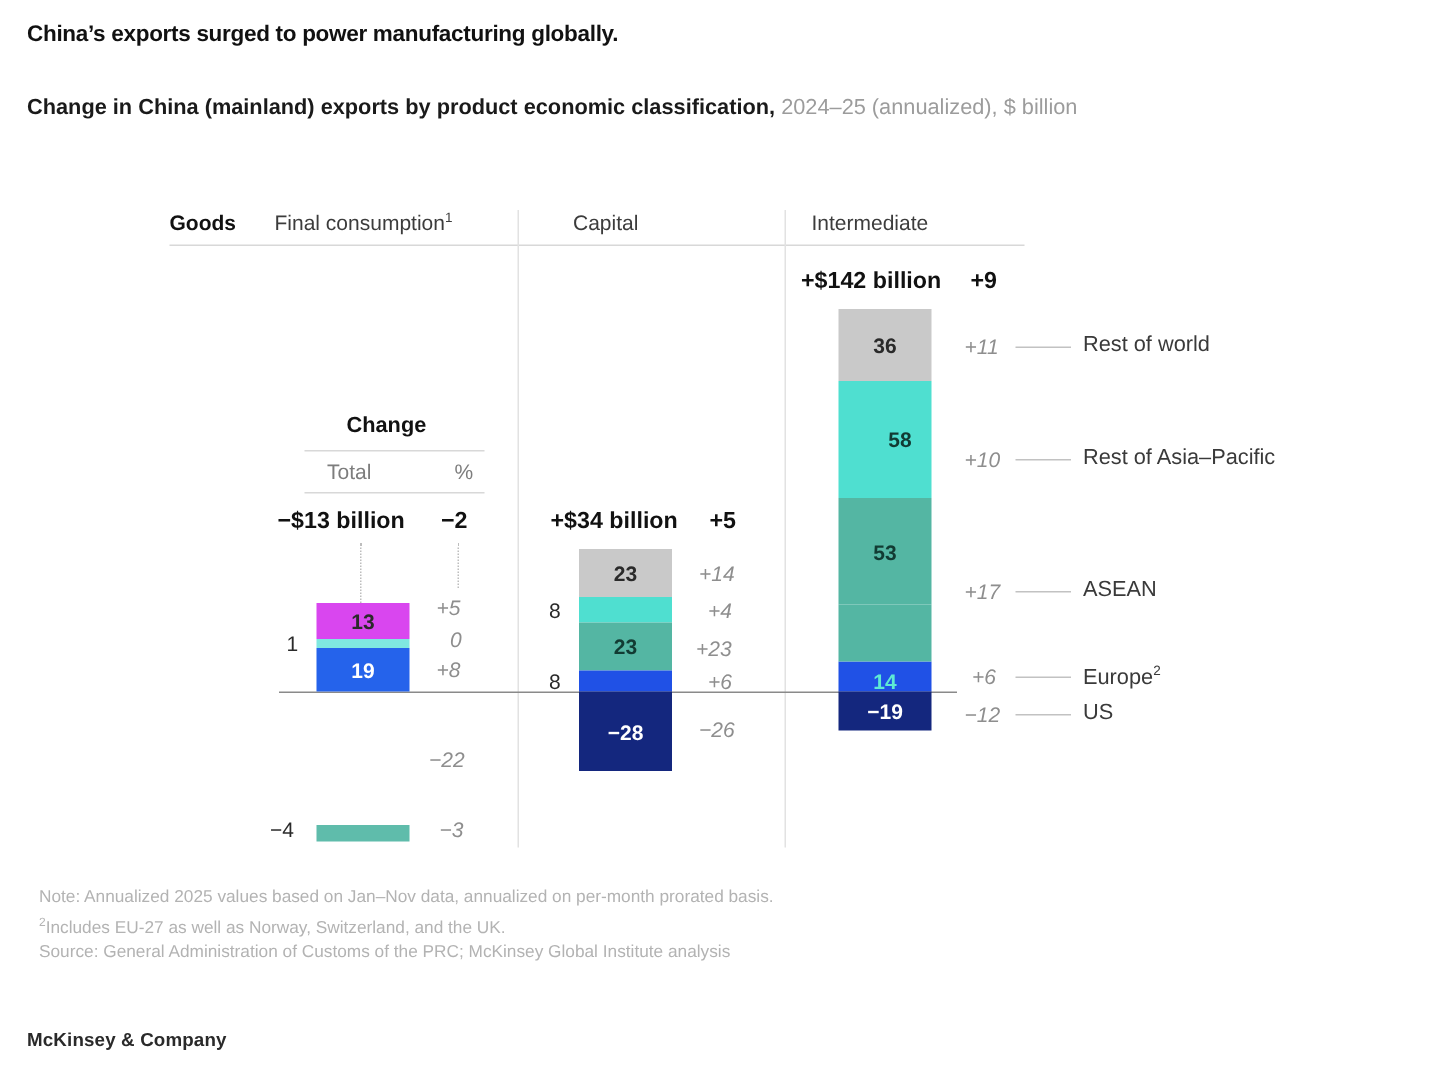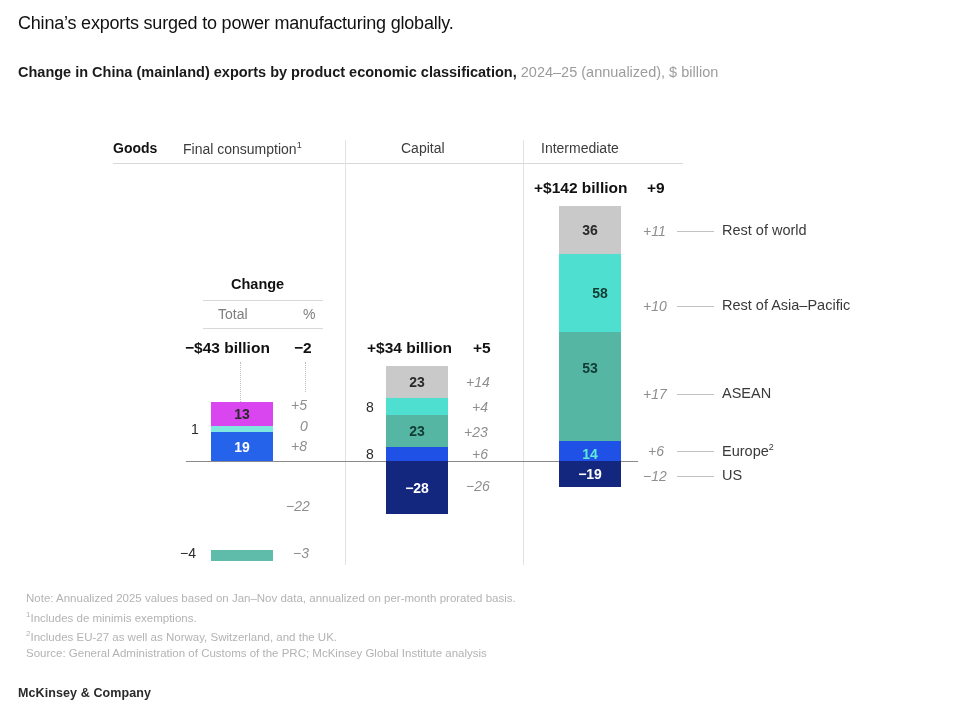--- a/index.html
+++ b/index.html
@@ -10,21 +10,21 @@
     color:#1a1a1a;
     position:relative;
     overflow:hidden;
     -webkit-font-smoothing:antialiased;
   }
   .page{position:absolute;inset:0;}
 
   
   .title{
     position:absolute;left:18px;top:8px;width:920px;
-    font-size:18px;font-weight:400;letter-spacing:-0.2px;color:#111;
+    font-size:15px;font-weight:700;letter-spacing:-0.2px;color:#111;
     line-height:30px;
   }
   .subtitle{
     position:absolute;left:18px;top:62px;width:930px;
     font-size:14.5px;line-height:20px;color:#9c9c9c;font-weight:400;
   }
   .subtitle b{color:#1a1a1a;font-weight:700;text-align:right;}
 
   
   .chart{position:absolute;left:0;top:0;width:960px;height:711px;}
@@ -82,34 +82,34 @@
 <div class="page">
 
   <div class="title">China’s exports surged to power manufacturing globally.</div>
 
   <div class="subtitle"><b>Change in China (mainland) exports by product economic classification,</b><span> 2024–25 (annualized), $ billion</span></div>
 
   <div class="chart">
 
     <div class="col-head" style="left:113px;"><b>Goods</b></div>
     <div class="col-head" style="left:183px;"><span>Final consumption</span><sup>1</sup></div>
-    <div class="col-head" style="left:401px;"><span>Capital</span></div>
+    <div class="col-head" style="left:382px;"><span>Capital</span></div>
     <div class="col-head" style="left:541px;"><span>Intermediate</span></div>
 
     <div class="head-rule"></div>
     <div class="vdiv" style="left:345px;"></div>
     <div class="vdiv" style="left:523px;"></div>
 
     <div class="chg-title" style="left:231px;top:276px;">Change</div>
     <div class="chg-rule" style="left:203px;top:300px;width:120px;"></div>
     <div class="chg-sub" style="left:218px;top:306px;">Total</div>
     <div class="chg-sub" style="left:303px;top:306px;">%</div>
     <div class="chg-rule" style="left:203px;top:328px;width:120px;"></div>
 
-    <div class="txt total" style="left:185px;top:339px;">−$43 billion</div>
+    <div class="txt total" style="left:185px;top:339px;">−$13 billion</div>
     <div class="txt total" style="left:294px;top:339px;">−2</div>
 
     <div class="txt total" style="left:367px;top:339px;">+$34 billion</div>
     <div class="txt total" style="left:473px;top:339px;">+5</div>
 
     <div class="txt total" style="left:534px;top:179px;">+$142 billion</div>
     <div class="txt total" style="left:647px;top:179px;">+9</div>
 
     <div class="dotted" style="left:240px;top:362px;height:40px;"></div>
     <div class="dotted" style="left:305px;top:362px;height:30px;"></div>
@@ -191,20 +191,19 @@
     <div class="leg-line" style="left:677px;top:451px;width:37px;"></div>
     <div class="leg-lbl" style="left:722px;top:442px;"><span>Europe</span><sup>2</sup></div>
 
     <div class="leg-line" style="left:677px;top:476px;width:37px;"></div>
     <div class="leg-lbl" style="left:722px;top:467px;">US</div>
 
   </div>
 
   <div class="notes">
     <div><span>Note: Annualized 2025 values based on Jan–Nov data, annualized on per-month prorated basis.</span></div>
-    <div><sup>1</sup><span>Includes de minimis exemptions.</span></div>
     <div><sup>2</sup><span>Includes EU-27 as well as Norway, Switzerland, and the UK.</span></div>
     <div><span>Source: General Administration of Customs of the PRC; McKinsey Global Institute analysis</span></div>
   </div>
 
   <div class="brand">McKinsey &amp; Company</div>
 
 </div>
 
 </body></html>

